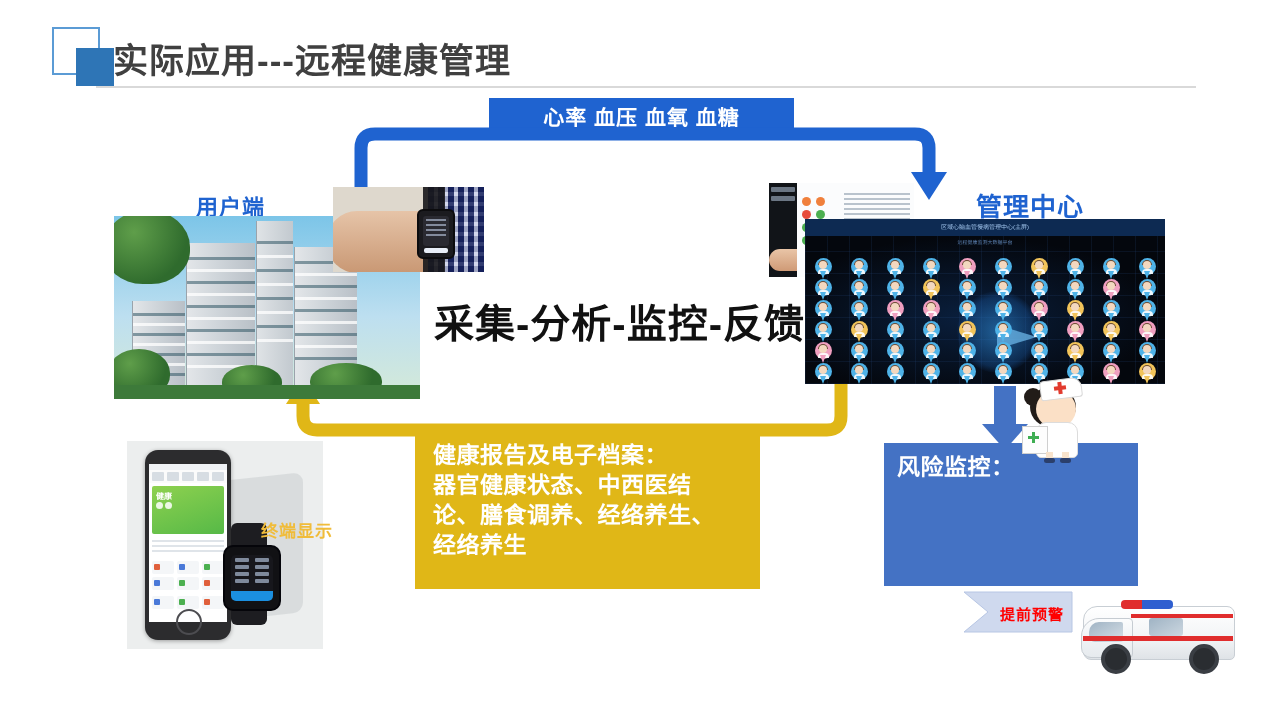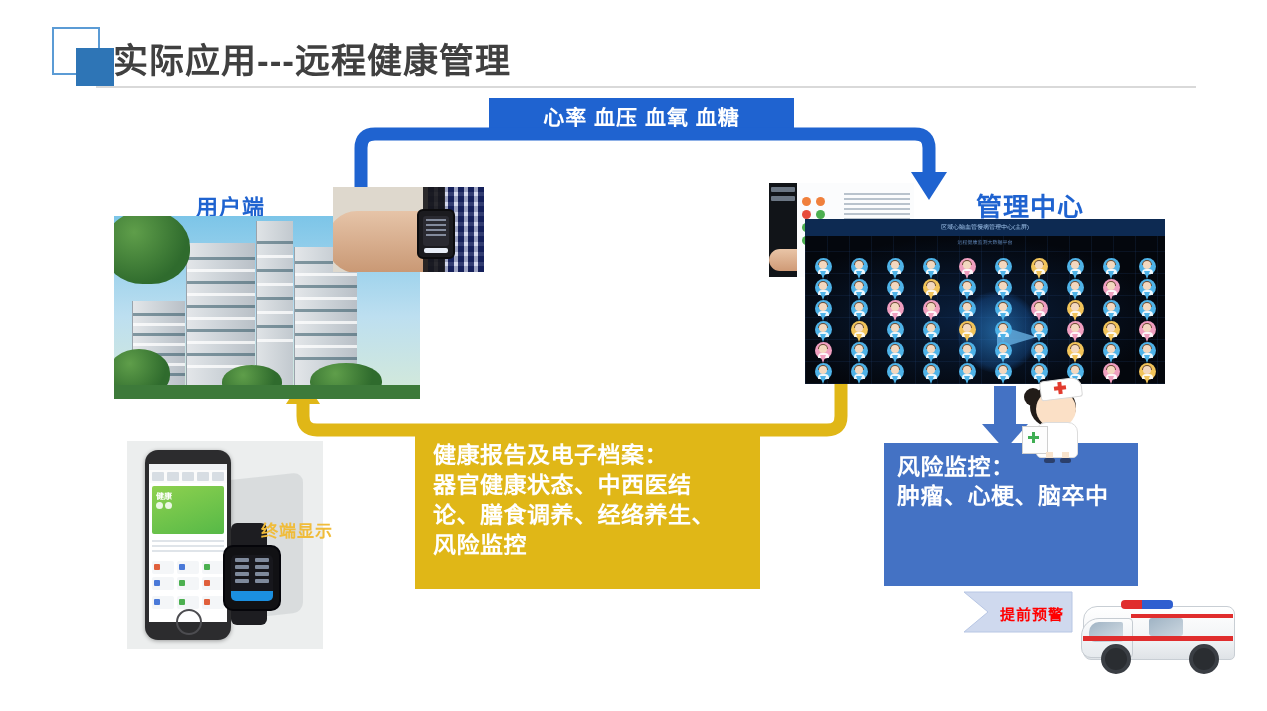--- a/index.html
+++ b/index.html
@@ -851,20 +851,21 @@
       <div class="watch-screen">
           <i></i>
           <i></i>
           <i></i>
           <i></i>
         </div>
       <div class="watch-bar"></div>
     </div>
   </div>
 
+  <div class="center-headline">采集-分析-监控-反馈</div>
 
   <div class="photo-app">
     <div class="dark-strip">
       <div class="tag"></div>
         <div class="tag"></div>
       <div class="finger"></div>
     </div>
     <div class="panel">
       <div class="dotgrid">
         <div class="dotrow">
@@ -1340,26 +1341,25 @@
           </div>
       </div>
     </div>
   </div>
 
 
   <div class="box-gold">
     <div>健康报告及电子档案：</div>
     <div>器官健康状态、中西医结</div>
     <div>论、膳食调养、经络养生、</div>
-    <div>风险监控</div>
+    <div>经络养生</div>
   </div>
 
   <div class="box-blue">
     <div>风险监控：</div>
-    <div>肿瘤、心梗、脑卒中</div>
   </div>
 
   <div class="nurse">
     <div class="hair-back"></div>
     <div class="bun"></div>
     <div class="head"></div>
     <div class="cap"></div>
     <div class="cross-v"></div>
     <div class="cross-h"></div>
     <div class="coat"></div>

